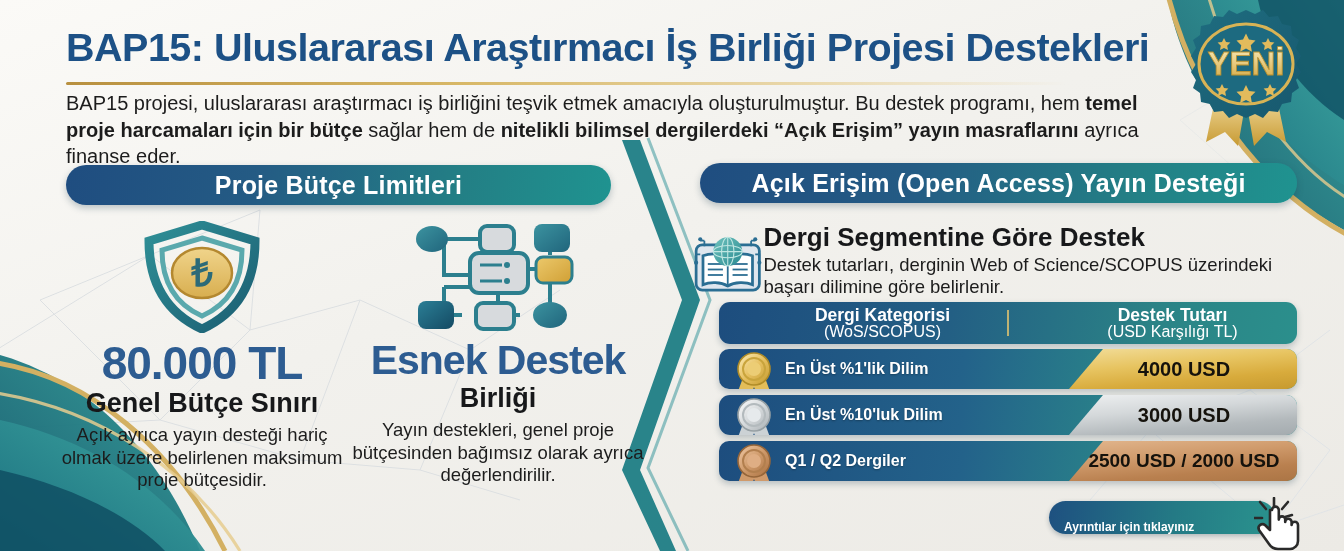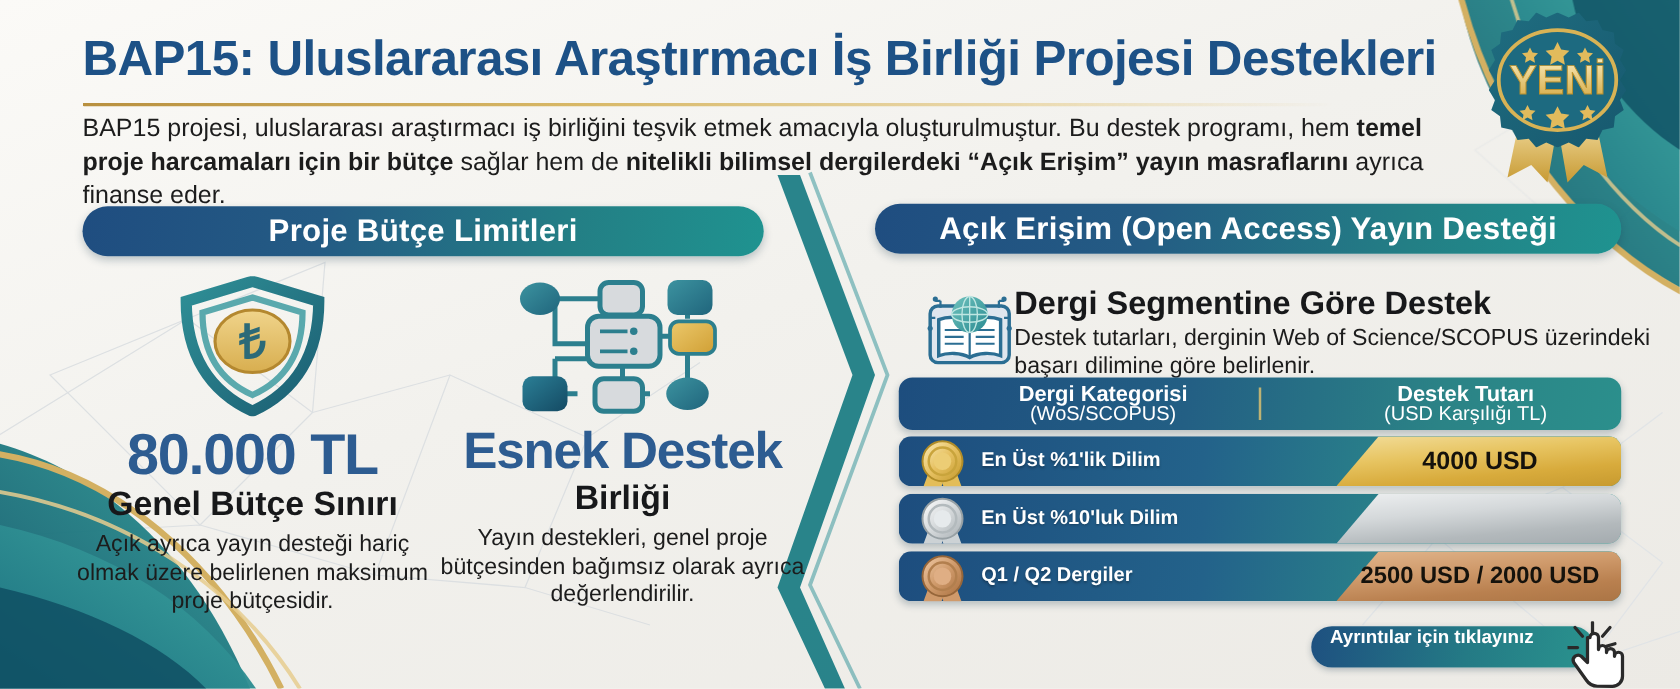--- a/index.html
+++ b/index.html
@@ -54,21 +54,21 @@
   .big-num.alt{font-size:41px;}
   .sub-head{
     text-align:center;font-size:27px;font-weight:bold;color:#17181a;
     line-height:1.05;margin-top:3px;
   }
   .body-txt{
     text-align:center;font-size:18.5px;line-height:1.2;color:#1c1c1c;margin-top:7px;
   }
 
   
-  #journal-head{position:absolute;left:740px;top:220px;width:590px;display:flex;align-items:center;}
+  #journal-head{position:absolute;left:692px;top:220px;width:590px;display:flex;align-items:flex-start;}
   .jh-text{padding-top:4px;}
   .jh-title{font-size:26px;font-weight:bold;color:#17181a;line-height:1.05;}
   .jh-sub{font-size:18.5px;line-height:1.18;color:#1c1c1c;margin-top:3px;}
 
   .trow{position:absolute;left:719px;width:578px;height:40px;border-radius:10px;overflow:hidden;
         box-shadow:0 3px 6px rgba(30,60,80,.26);}
   #thead{top:302px;height:42px;border-radius:11px;
     background:linear-gradient(100deg,#1d4d7e 0%,#235f84 40%,#2b8386 75%,#2b8f8c 100%);}
   .thead-inner{display:flex;height:100%;align-items:center;color:#fff;}
   .thead-cell{flex:1;text-align:center;line-height:1.04;padding-left:39px;}
@@ -89,22 +89,22 @@
   .row-label{position:absolute;left:66px;top:0;height:100%;display:flex;align-items:center;
     color:#fff;font-size:16px;font-weight:bold;text-shadow:0 1px 2px rgba(0,0,0,.3);}
   .row-val{position:absolute;top:0;right:0;height:100%;width:226px;display:flex;align-items:center;
     justify-content:center;color:#15120c;font-size:20px;font-weight:bold;}
   .row-val.wide{font-size:19px;}
   .medal{position:absolute;left:12px;top:2px;width:46px;height:44px;}
 
   
   #cta{position:absolute;left:1049px;top:501px;width:226px;height:33px;border-radius:17px;
     background:linear-gradient(100deg,#1e5080 0%,#247a85 55%,#2a938e 100%);
-    display:flex;align-items:flex-start;padding-left:15px;box-sizing:border-box;
-    color:#fff;font-size:15px;font-weight:bold;box-shadow:0 2px 5px rgba(30,60,80,.3);}
+    display:flex;align-items:flex-end;padding-left:15px;box-sizing:border-box;
+    color:#fff;font-size:12px;font-weight:bold;box-shadow:0 2px 5px rgba(30,60,80,.3);}
   #cursor-icon{position:absolute;left:1254px;top:497px;width:56px;height:54px;}
 
   
   #yeni{position:absolute;left:1172px;top:8px;width:148px;height:140px;}
 </style>
 </head>
 <body>
 
 <div id="stage">
 
@@ -358,20 +358,21 @@
               <stop offset="1" stop-color="#a9b0b4"></stop>
             </linearGradient>
           </defs>
         <path d="M13 24 L6 43 L15 39 L20 44 L26 28 Z" fill="#ccd2d5"></path>
         <path d="M33 24 L40 43 L31 39 L26 44 L20 28 Z" fill="#ccd2d5"></path>
         <circle cx="23" cy="18" r="16" fill="url(#ms)" stroke="#97a0a4" stroke-width="1.6"></circle>
         <circle cx="23" cy="18" r="11" fill="none" stroke="#b3babd" stroke-width="2"></circle>
         <circle cx="23" cy="18" r="7" fill="#e6eaec"></circle>
       </svg>
       <div class="row-label">En Üst %10'luk Dilim</div>
+      <div class="row-val">3000 USD</div>
     </div>
   </div>
 
   <div class="trow" id="row3">
     <div class="row-inner">
       <div class="row-right r-bronze"></div>
       <svg class="medal" viewBox="0 0 46 44">
         <defs>
             <linearGradient id="mb" x1="0" y1="0" x2="1" y2="1">
           <stop offset="0" stop-color="#efc9a5"></stop>

